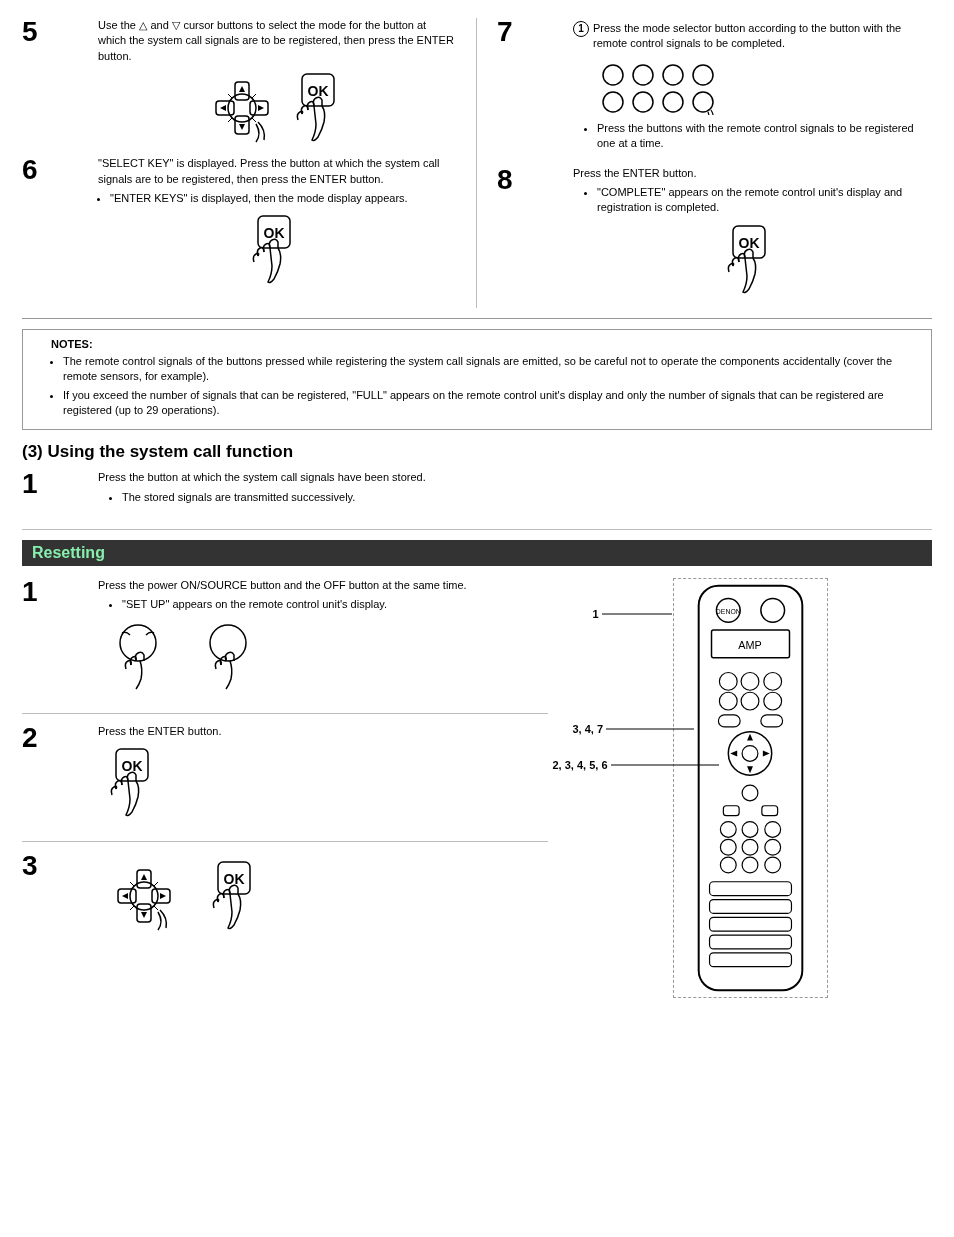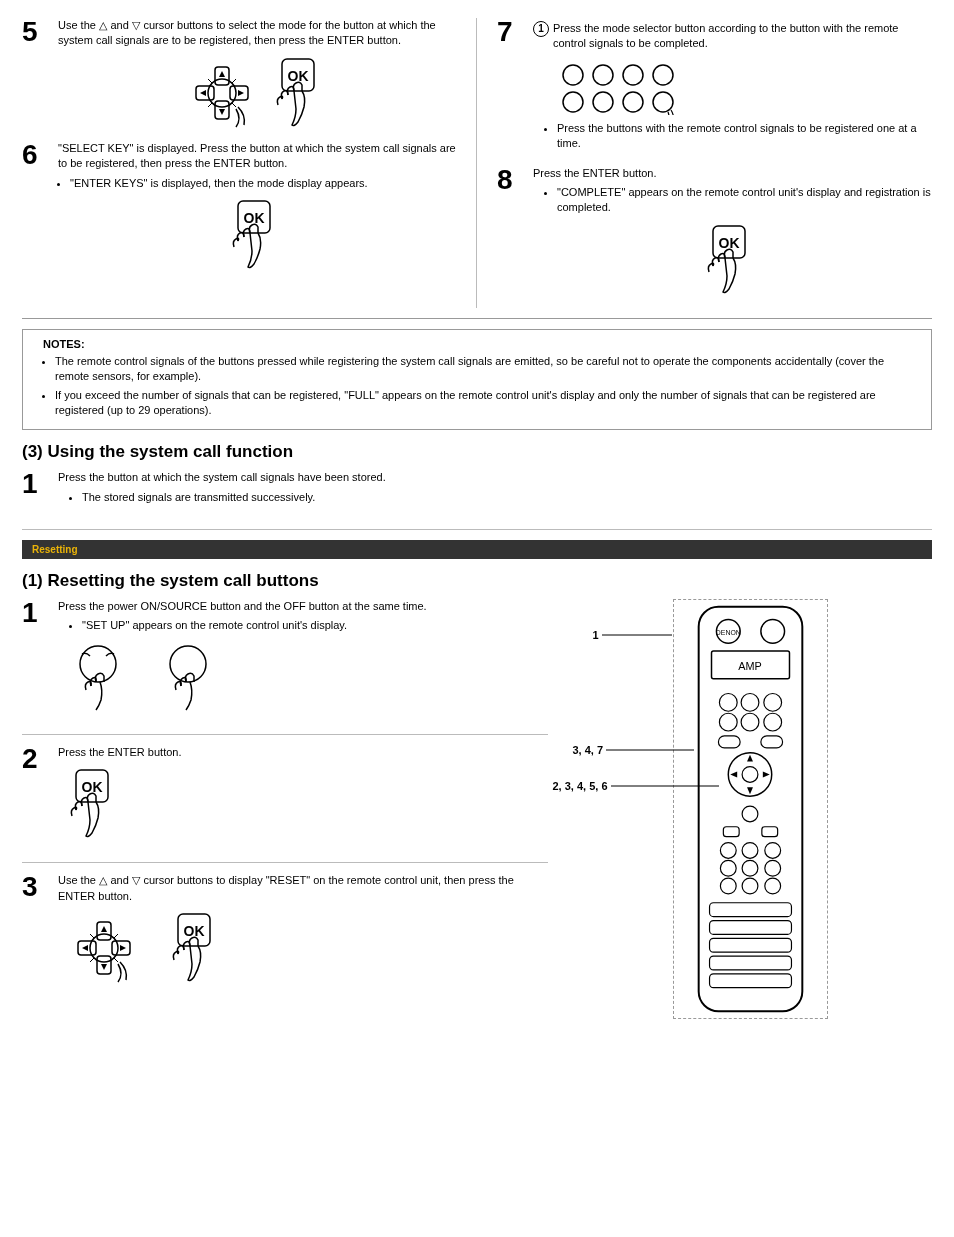--- a/index.html
+++ b/index.html
@@ -38,20 +38,21 @@
       margin-bottom: 12px;
     }
     .step-number {
       font-size: 28px;
       font-weight: bold;
       line-height: 1;
       min-width: 28px;
     }
     .step-content {
       flex: 1;
+      margin-left: 40px;
     }
     .step-content p {
       margin-bottom: 4px;
       line-height: 1.4;
     }
     .step-content ul {
       margin-left: 12px;
       margin-top: 3px;
     }
     .step-content li {
@@ -62,21 +63,21 @@
     .step-images {
       display: flex;
       gap: 16px;
       align-items: center;
       justify-content: center;
       margin-top: 8px;
     }
     
     .notes-section {
       border: 1px solid #999;
-      padding: 8px 20px;
+      padding: 8px 28px;
       margin-bottom: 12px;
     }
     .notes-title {
       font-weight: bold;
       margin-bottom: 4px;
     }
     .notes-section ul {
       margin-left: 12px;
     }
     .notes-section li {
@@ -91,24 +92,24 @@
       margin-bottom: 8px;
     }
     .step-section {
       border-bottom: 1px solid #bbb;
       padding-bottom: 10px;
       margin-bottom: 10px;
     }
     
     .section-header {
       background: #333;
-      color: #eab308;
+      color: #86efac;
       padding: 4px 10px;
       font-weight: bold;
-      font-size: 10px;
+      font-size: 16px;
       margin-bottom: 12px;
     }
     
     .bottom-section {
       display: flex;
       gap: 0;
     }
     .bottom-left {
       width: 60%;
       padding-right: 20px;
@@ -271,21 +272,20 @@
         <ul>
           <li style="list-style:disc; margin-left:12px; line-height:1.4;">The stored signals are transmitted successively.</li>
         </ul>
       </div>
     </div>
   </div>
 
   <div class="resetting-section">
     <div class="section-header">Resetting</div>
 
-    <div class="sub-section-title">(1) Resetting the system call buttons</div>
 
     <div class="bottom-section">
 
       <div class="bottom-left">
 
         <div class="step-section">
           <div class="step-block">
             <div class="step-number">1</div>
             <div class="step-content">
               <p>Press the power ON/SOURCE button and the OFF button at the same time.</p>
@@ -335,21 +335,20 @@
                 </svg>
               </div>
             </div>
           </div>
         </div>
 
         <div class="step-section" style="border-bottom:none;">
           <div class="step-block">
             <div class="step-number">3</div>
             <div class="step-content">
-              <p>Use the △ and ▽ cursor buttons to display "RESET" on the remote control unit, then press the ENTER button.</p>
               <div class="step-images" style="justify-content:flex-start; gap:30px; margin-top:8px; margin-left:10px;">
 
                 <svg width="72" height="72" viewBox="0 0 72 72">
                   <ellipse cx="36" cy="36" rx="14" ry="14" fill="none" stroke="#000" stroke-width="1.5"></ellipse>
                   <rect x="29" y="10" width="14" height="18" rx="3" fill="none" stroke="#000" stroke-width="1.5"></rect>
                   <rect x="29" y="44" width="14" height="18" rx="3" fill="none" stroke="#000" stroke-width="1.5"></rect>
                   <rect x="10" y="29" width="18" height="14" rx="3" fill="none" stroke="#000" stroke-width="1.5"></rect>
                   <rect x="44" y="29" width="18" height="14" rx="3" fill="none" stroke="#000" stroke-width="1.5"></rect>
                   <polygon points="36,14 33,20 39,20" fill="#000"></polygon>
                   <polygon points="36,58 33,52 39,52" fill="#000"></polygon>

